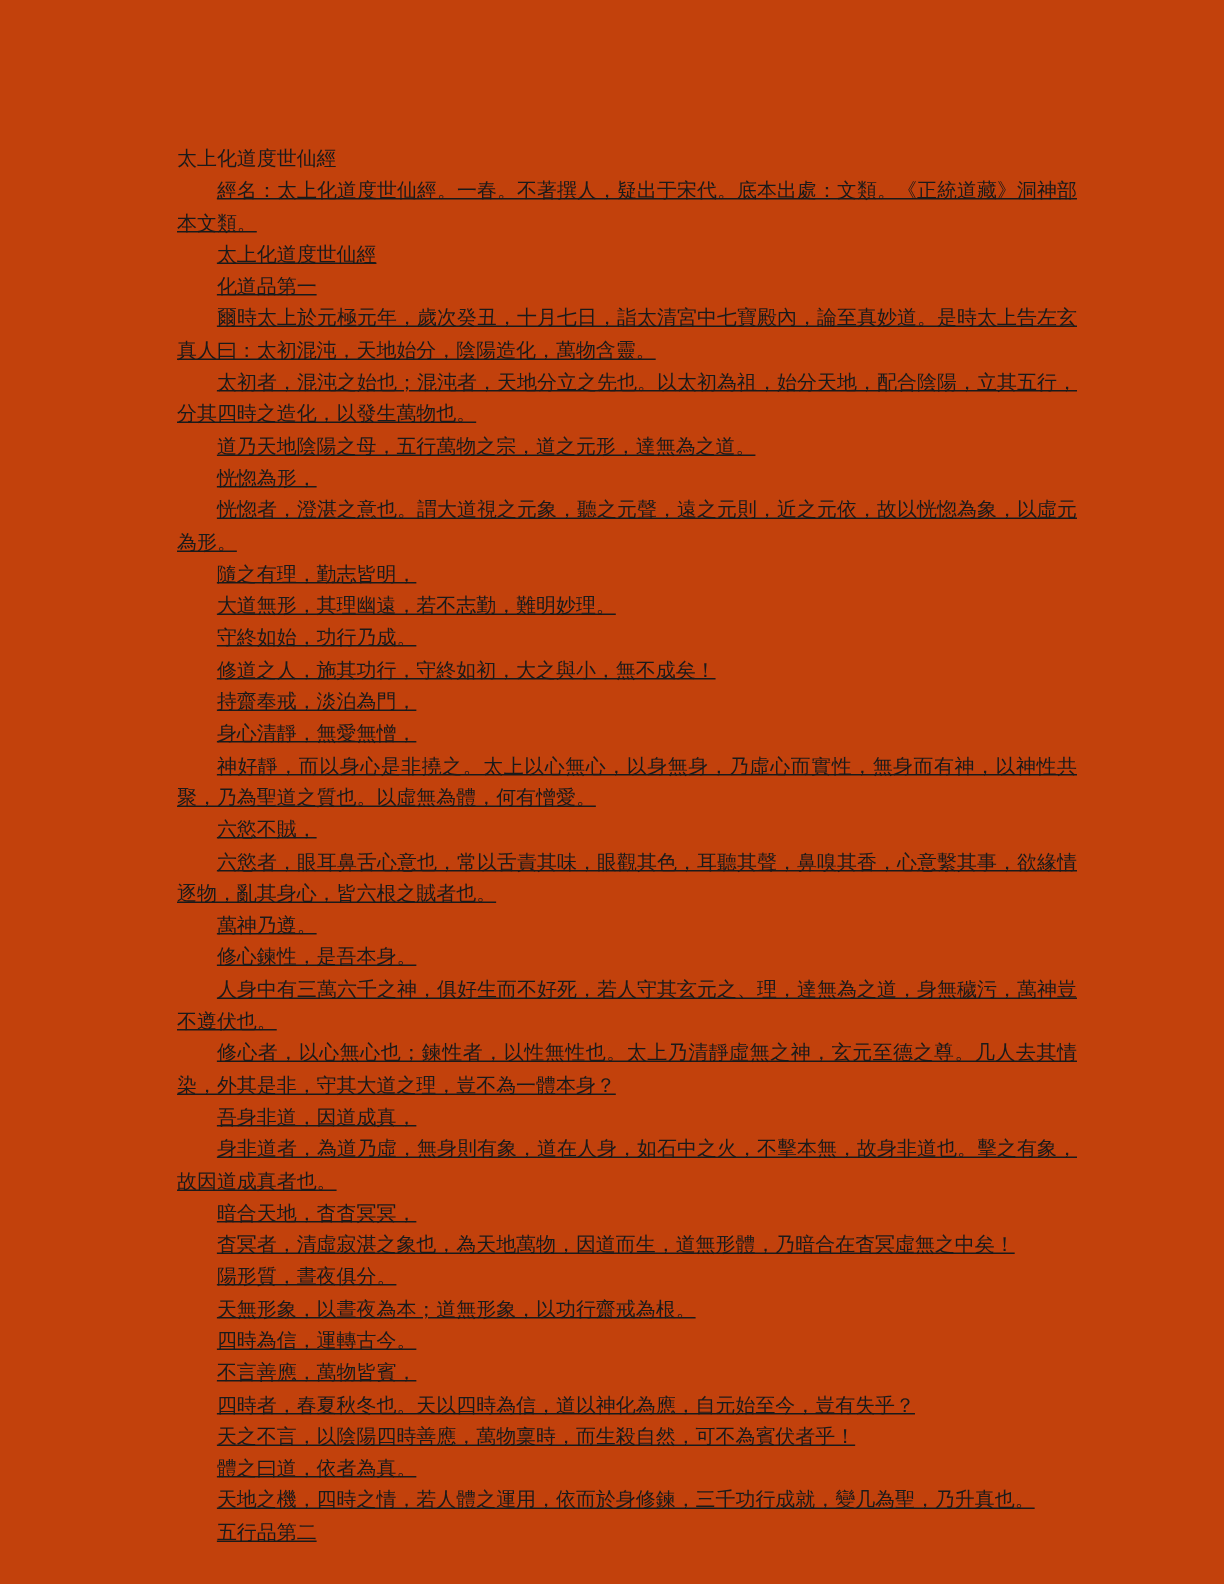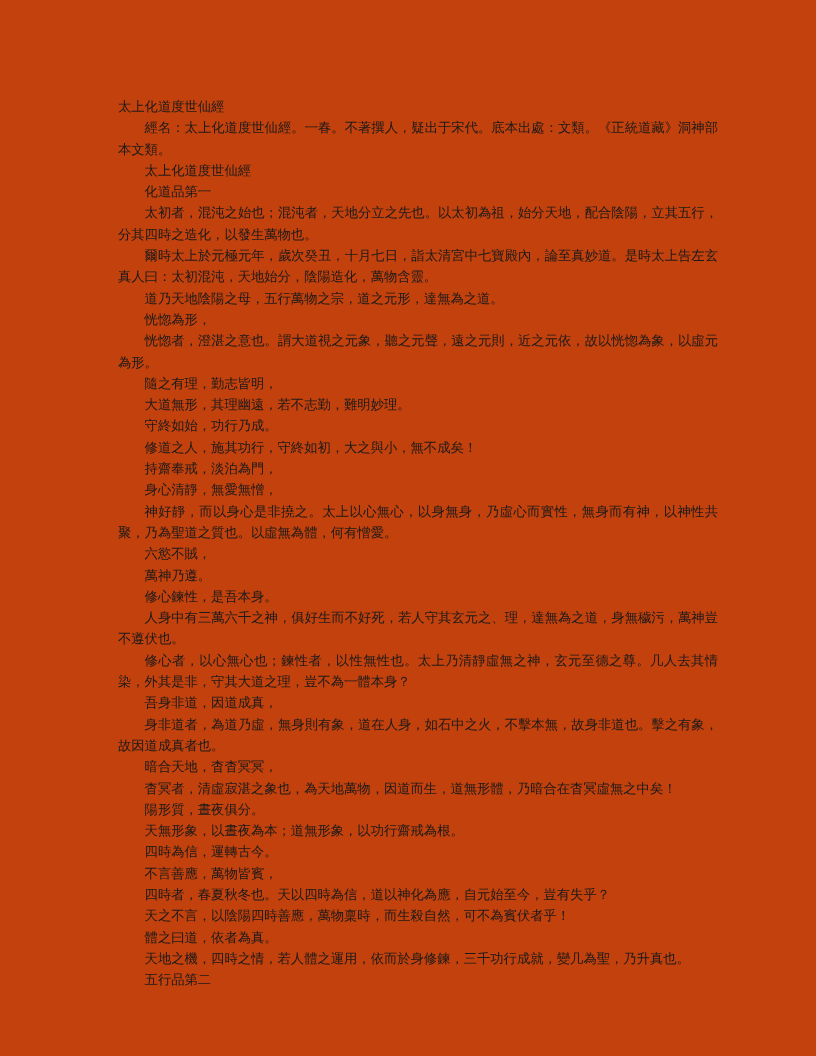--- a/index.html
+++ b/index.html
@@ -33,47 +33,49 @@
     font-size: 13.3px;
     line-height: 21.3px;
     text-align: justify;
     text-justify: inter-ideograph;
     letter-spacing: 0;
     word-break: break-all;
     white-space: normal;
   }
   .para.indent {
     text-indent: 2em;
+    text-decoration: underline;
   }
   .para.flush {
     text-indent: 0;
   }
 </style>
 </head>
 <body>
 
 <div class="page">
   <div class="text-body">
       <p class="para flush">太上化道度世仙經</p>
       <p class="para indent">經名：太上化道度世仙經。一春。不著撰人，疑出于宋代。底本出處：文類。《正統道藏》洞神部本文類。</p>
       <p class="para indent">太上化道度世仙經</p>
       <p class="para indent">化道品第一</p>
+      <p class="para indent">爾時太上於元極元年，歲次癸丑，十月七日，詣太清宮中七寶殿內，論至真妙道。是時太上告左玄真人曰：太初混沌，天地始分，陰陽造化，萬物含靈。</p>
       <p class="para indent">太初者，混沌之始也；混沌者，天地分立之先也。以太初為祖，始分天地，配合陰陽，立其五行，分其四時之造化，以發生萬物也。</p>
-      <p class="para indent">爾時太上於元極元年，歲次癸丑，十月七日，詣太清宮中七寶殿內，論至真妙道。是時太上告左玄真人曰：太初混沌，天地始分，陰陽造化，萬物含靈。</p>
       <p class="para indent">道乃天地陰陽之母，五行萬物之宗，道之元形，達無為之道。</p>
       <p class="para indent">恍惚為形，</p>
       <p class="para indent">恍惚者，澄湛之意也。謂大道視之元象，聽之元聲，遠之元則，近之元依，故以恍惚為象，以虛元為形。</p>
       <p class="para indent">隨之有理，勤志皆明，</p>
       <p class="para indent">大道無形，其理幽遠，若不志勤，難明妙理。</p>
       <p class="para indent">守終如始，功行乃成。</p>
       <p class="para indent">修道之人，施其功行，守終如初，大之與小，無不成矣！</p>
       <p class="para indent">持齋奉戒，淡泊為門，</p>
       <p class="para indent">身心清靜，無愛無憎，</p>
       <p class="para indent">神好靜，而以身心是非撓之。太上以心無心，以身無身，乃虛心而實性，無身而有神，以神性共聚，乃為聖道之質也。以虛無為體，何有憎愛。</p>
       <p class="para indent">六慾不賊，</p>
+      <p class="para indent">六慾者，眼耳鼻舌心意也，常以舌責其味，眼觀其色，耳聽其聲，鼻嗅其香，心意繫其事，欲緣情逐物，亂其身心，皆六根之賊者也。</p>
       <p class="para indent">萬神乃遵。</p>
       <p class="para indent">修心鍊性，是吾本身。</p>
       <p class="para indent">人身中有三萬六千之神，俱好生而不好死，若人守其玄元之、理，達無為之道，身無穢污，萬神豈不遵伏也。</p>
       <p class="para indent">修心者，以心無心也；鍊性者，以性無性也。太上乃清靜虛無之神，玄元至德之尊。几人去其情染，外其是非，守其大道之理，豈不為一體本身？</p>
       <p class="para indent">吾身非道，因道成真，</p>
       <p class="para indent">身非道者，為道乃虛，無身則有象，道在人身，如石中之火，不擊本無，故身非道也。擊之有象，故因道成真者也。</p>
       <p class="para indent">暗合天地，杳杳冥冥，</p>
       <p class="para indent">杳冥者，清虛寂湛之象也，為天地萬物，因道而生，道無形體，乃暗合在杳冥虛無之中矣！</p>
       <p class="para indent">陽形質，晝夜俱分。</p>
       <p class="para indent">天無形象，以晝夜為本；道無形象，以功行齋戒為根。</p>

